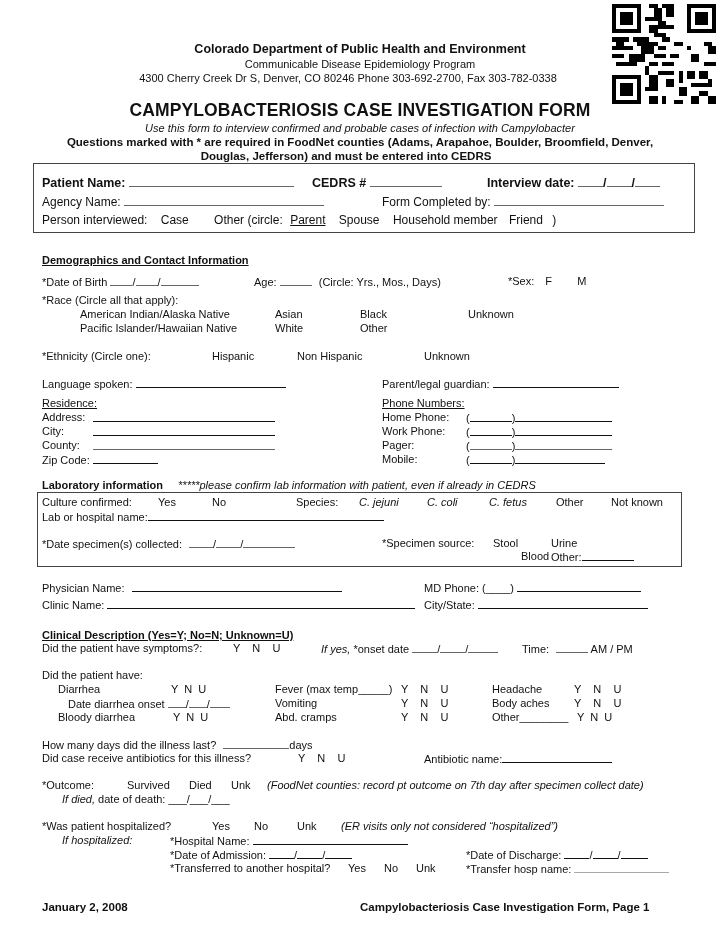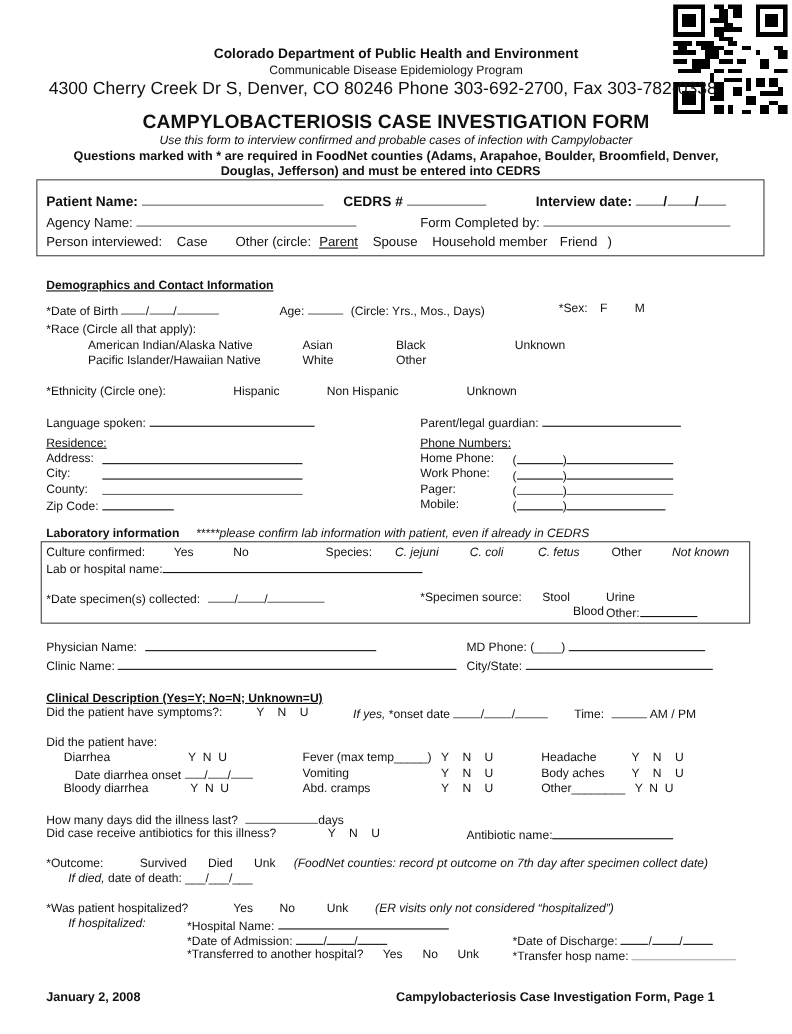--- a/index.html
+++ b/index.html
@@ -76,21 +76,21 @@
     <rect x="9" y="22" width="2" height="2"></rect>
       <rect x="12" y="22" width="1" height="2"></rect>
       <rect x="15" y="23" width="2" height="1"></rect>
       <rect x="19" y="22" width="2" height="2"></rect>
       <rect x="23" y="22" width="2" height="2"></rect>
   </g>
 </svg>
 
 <div class="abs b header1 c" style="left:0;width:720px;top:42px;">Colorado Department of Public Health and Environment</div>
 <div class="abs c" style="left:0;width:720px;top:58px;font-size:11px;">Communicable Disease Epidemiology Program</div>
-<div class="abs c" style="left:0;width:696px;top:72px;font-size:16px;">4300 Cherry Creek Dr S, Denver, CO 80246  Phone 303-692-2700,  Fax 303-782-0338</div>
+<div class="abs c" style="left:0;width:696px;top:72px;font-size:11px;">4300 Cherry Creek Dr S, Denver, CO 80246  Phone 303-692-2700,  Fax 303-782-0338</div>
 <div class="abs title c" style="left:0;width:720px;top:100px;">CAMPYLOBACTERIOSIS CASE INVESTIGATION FORM</div>
 <div class="abs i c" style="left:0;width:720px;top:122px;font-size:11px;">Use this form to interview confirmed and probable cases of infection with Campylobacter</div>
 <div class="abs b c" style="left:0;width:720px;top:136px;font-size:11.5px;">Questions marked with * are required in FoodNet counties (Adams, Arapahoe, Boulder, Broomfield, Denver,</div>
 <div class="abs b c" style="left:0;width:692px;top:150px;font-size:11.5px;">Douglas, Jefferson) and must be entered into CEDRS</div>
 
 <div class="box" style="left:33px;top:163px;width:662px;height:70px;"></div>
 <div class="abs b" style="left:42px;top:176px;font-size:12.5px;">
   <span>Patient Name:</span>
   <span class="line thin" style="width:165px;"></span>
 </div>
@@ -185,21 +185,21 @@
 </div>
 <div class="box" style="left:37px;top:492px;width:645px;height:75px;"></div>
 <div class="abs" style="left:42px;top:496px;font-size:11px;">Culture confirmed:</div>
 <div class="abs" style="left:158px;top:496px;font-size:11px;">Yes</div>
 <div class="abs" style="left:212px;top:496px;font-size:11px;">No</div>
 <div class="abs" style="left:296px;top:496px;font-size:11px;">Species:</div>
 <div class="abs i" style="left:359px;top:496px;font-size:11px;">C. jejuni</div>
 <div class="abs i" style="left:427px;top:496px;font-size:11px;">C. coli</div>
 <div class="abs i" style="left:489px;top:496px;font-size:11px;">C. fetus</div>
 <div class="abs" style="left:556px;top:496px;font-size:11px;">Other</div>
-<div class="abs" style="left:611px;top:496px;font-size:11px;font-style:italic;">Not known</div>
+<div class="abs" style="left:611px;top:496px;font-size:11px;">Not known</div>
 <div class="abs" style="left:42px;top:510px;font-size:11px;">
   <span>Lab or hospital name:</span><span class="line" style="width:236px;"></span>
 </div>
 <div class="abs" style="left:42px;top:537px;font-size:11px;">
   <span>*Date specimen(s) collected:</span>
   <span class="line thin" style="width:24px;margin-left:4px;"></span>/<span class="line thin" style="width:24px;"></span>/<span class="line thin" style="width:52px;"></span>
 </div>
 <div class="abs" style="left:382px;top:537px;font-size:11px;">*Specimen source:</div>
 <div class="abs" style="left:493px;top:537px;font-size:11px;">Stool</div>
 <div class="abs" style="left:551px;top:537px;font-size:11px;">Urine</div>

